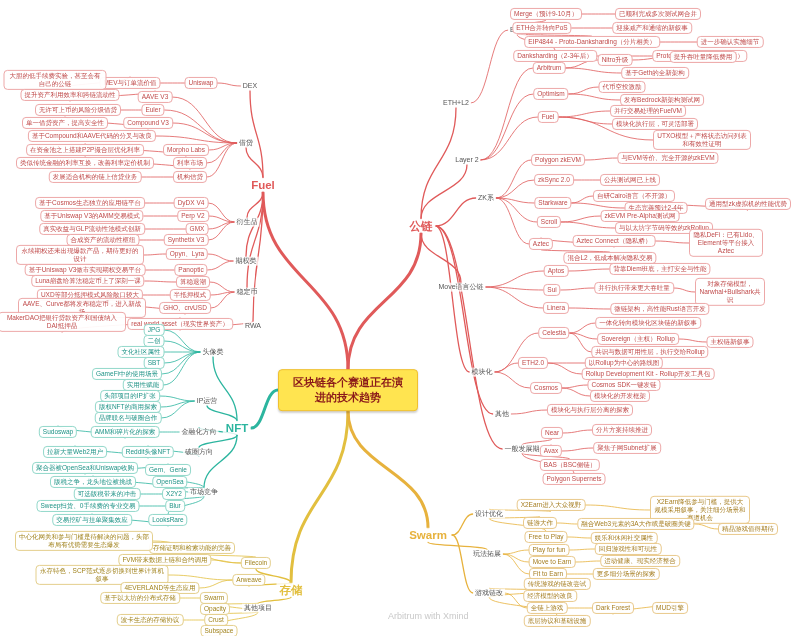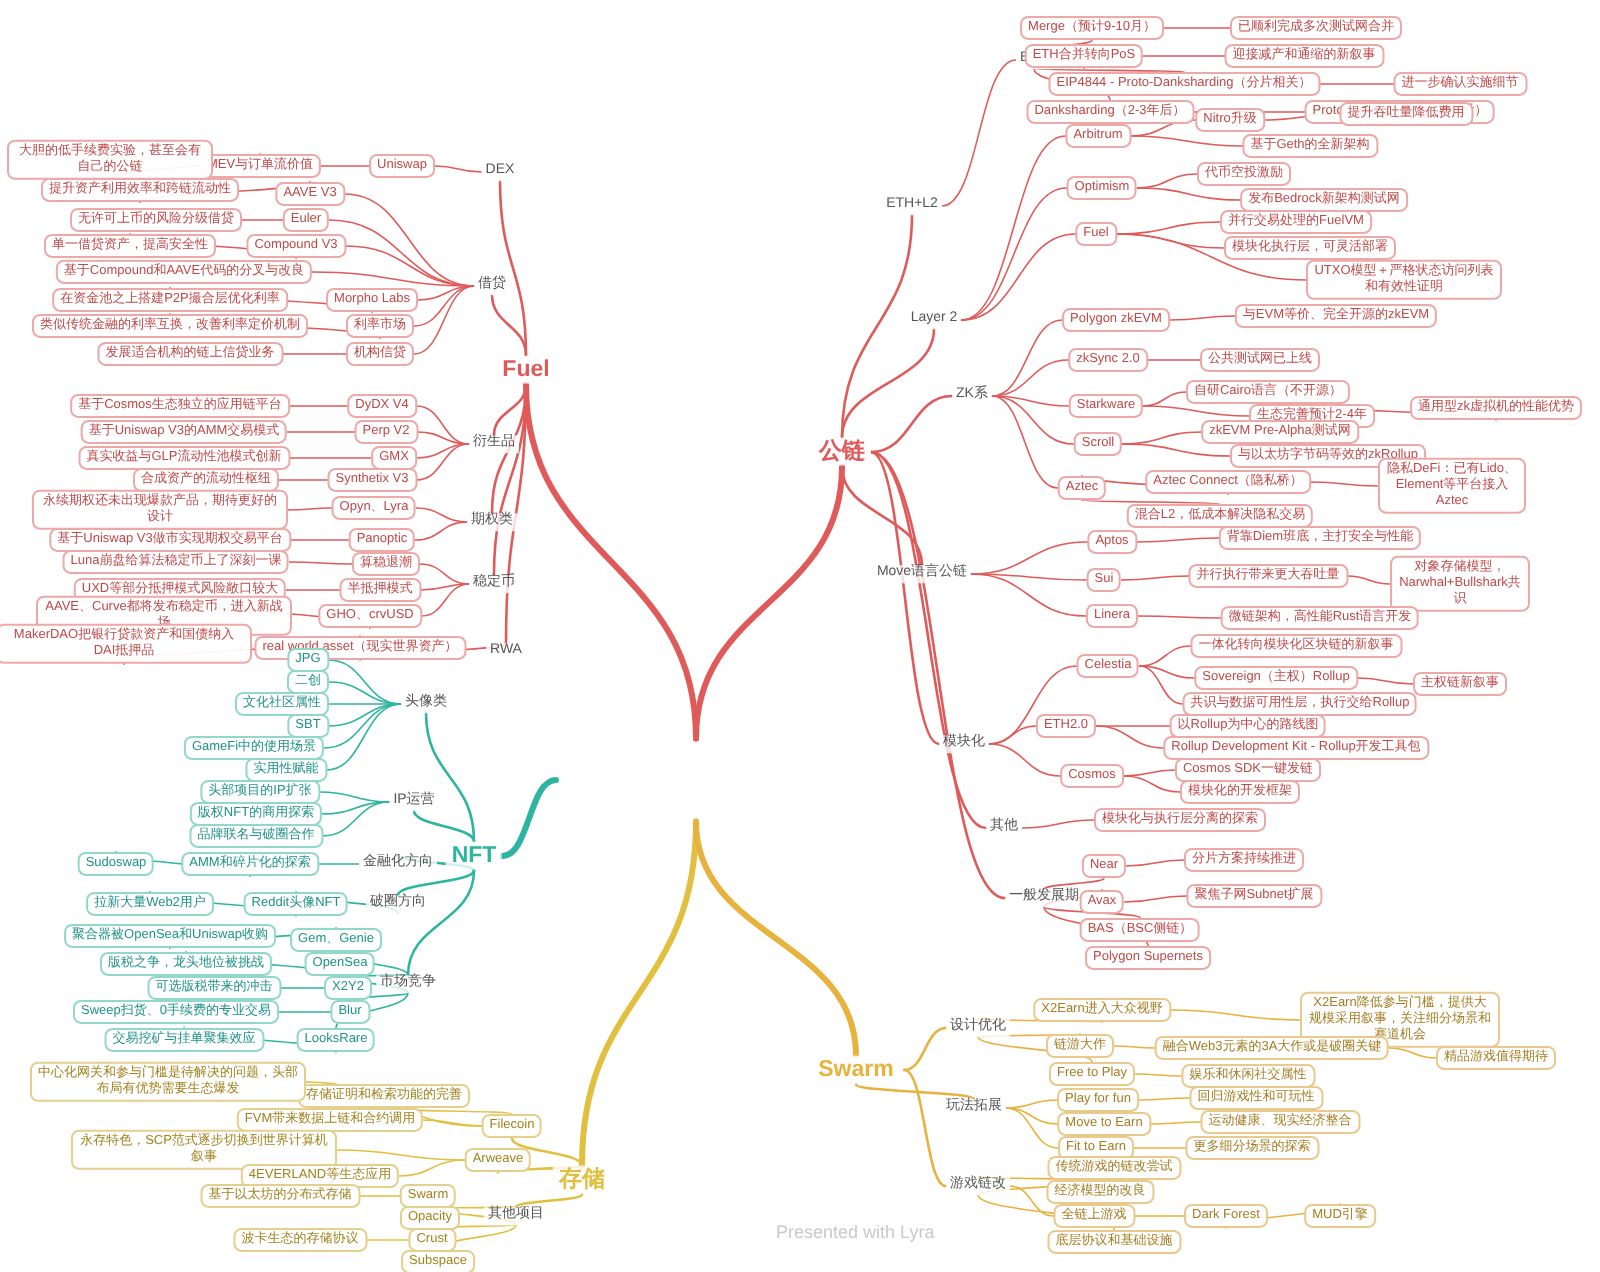--- a/index.html
+++ b/index.html
@@ -196,21 +196,22 @@
       <path d="M 503.0 554.0 C 516.0 554.0 516.0 574.0 529.0 574.0" fill="none" stroke="#e7b23d" stroke-width="0.8" stroke-linecap="round"></path>
       <path d="M 567.0 574.0 C 579.9 574.0 579.9 574.0 592.8 574.0" fill="none" stroke="#e7b23d" stroke-width="0.8" stroke-linecap="round"></path>
       <path d="M 452.1 535.0 C 462.5 535.0 462.5 593.0 473.0 593.0" fill="none" stroke="#e7b23d" stroke-width="1.3" stroke-linecap="round"></path>
       <path d="M 489.0 588.6 C 489.0 589.3 557.0 589.3 557.0 590.1" fill="none" stroke="#e7b23d" stroke-width="0.8" stroke-linecap="round"></path>
       <path d="M 489.0 597.4 C 489.0 593.7 550.0 593.7 550.0 589.9" fill="none" stroke="#e7b23d" stroke-width="0.8" stroke-linecap="round"></path>
       <path d="M 505.0 593.0 C 515.9 593.0 515.9 608.0 526.8 608.0" fill="none" stroke="#e7b23d" stroke-width="0.8" stroke-linecap="round"></path>
       <path d="M 567.3 608.0 C 579.6 608.0 579.6 608.0 592.0 608.0" fill="none" stroke="#e7b23d" stroke-width="0.8" stroke-linecap="round"></path>
       <path d="M 613.0 614.1 C 613.0 608.0 670.0 608.0 670.0 601.9" fill="none" stroke="#e7b23d" stroke-width="0.8" stroke-linecap="round"></path>
       <path d="M 489.0 597.4 C 489.0 606.2 557.0 606.2 557.0 614.9" fill="none" stroke="#e7b23d" stroke-width="0.8" stroke-linecap="round"></path>
     </svg>
-  <div id="watermark">Presented with Lyra</div>
+  <div id="center" style="left: 348px; top: 390px;">区块链各个赛道正在演进的技术趋势</div>
+  <div id="watermark">Arbitrum with Xmind</div>
 <div class="node main" style="left: 421px; top: 226px; color: rgb(224, 90, 90);">公链</div>
     <div class="node label" style="left: 456px; top: 103px; color: rgb(85, 85, 85);">ETH+L2</div>
     <div class="node label" style="left: 517px; top: 30px; color: rgb(85, 85, 85);">ETH</div>
     <div class="node box" style="left: 546px; top: 14px; border-color: rgb(237, 168, 168); color: rgb(191, 72, 72);">Merge（预计9-10月）</div>
     <div class="node box" style="left: 658px; top: 14px; border-color: rgb(237, 168, 168); color: rgb(191, 72, 72);">已顺利完成多次测试网合并</div>
     <div class="node box" style="left: 542px; top: 28px; border-color: rgb(237, 168, 168); color: rgb(191, 72, 72);">ETH合并转向PoS</div>
     <div class="node box" style="left: 652px; top: 28px; border-color: rgb(237, 168, 168); color: rgb(191, 72, 72);">迎接减产和通缩的新叙事</div>
     <div class="node box" style="left: 592px; top: 42px; border-color: rgb(237, 168, 168); color: rgb(191, 72, 72);">EIP4844 - Proto-Danksharding（分片相关）</div>
     <div class="node box" style="left: 730px; top: 42px; border-color: rgb(237, 168, 168); color: rgb(191, 72, 72);">进一步确认实施细节</div>
     <div class="node box" style="left: 555px; top: 56px; border-color: rgb(237, 168, 168); color: rgb(191, 72, 72);">Danksharding（2-3年后）</div>

